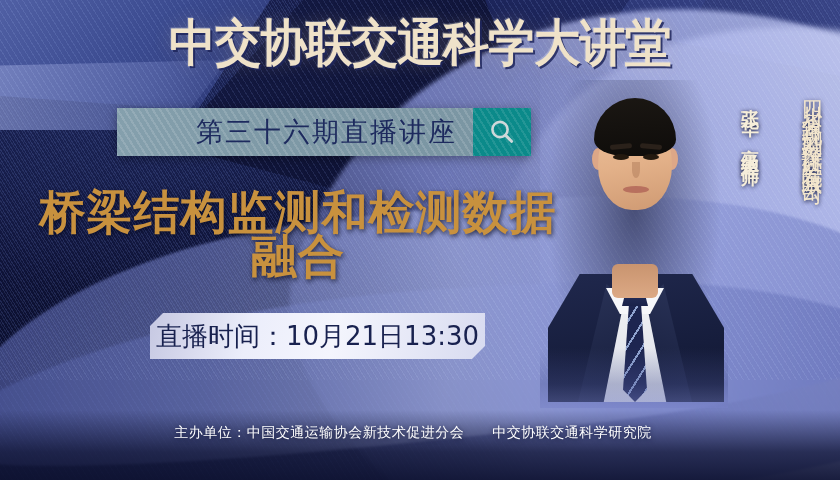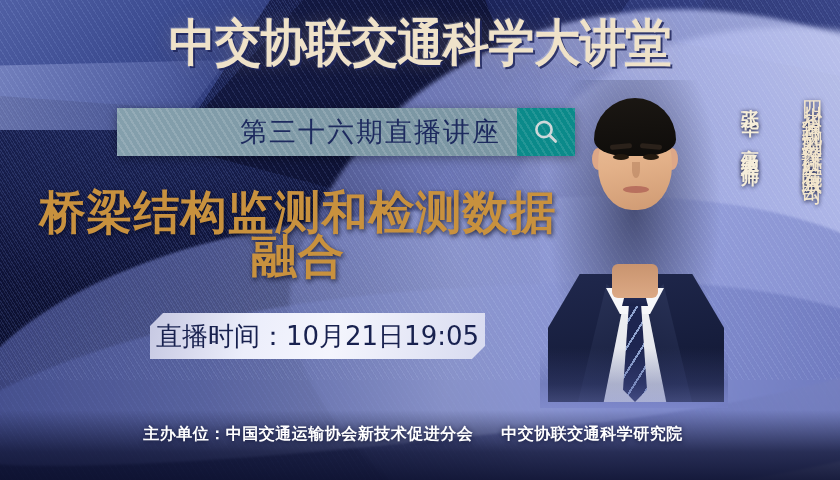--- a/index.html
+++ b/index.html
@@ -187,21 +187,21 @@
     text-shadow:
       2px 2px 0 rgba(30,38,92,.85),
       -1px -1px 0 rgba(255,255,255,.25),
       0 0 18px rgba(200,180,140,.25);
     transform:scaleX(.93);
     white-space:nowrap;
   }
 
   
   .searchbar{
-    position:absolute;left:117px;top:108px;width:458px;height:48px;
+    position:absolute;left:117px;top:108px;width:414px;height:48px;
     display:flex;align-items:stretch;
     box-shadow:0 2px 10px rgba(0,0,0,.35);
   }
   .searchbar-field{
     flex:1;position:relative;
     background:linear-gradient(100deg,#85a0ad 0%,#7e99a6 45%,#7b96a3 100%);
     display:flex;align-items:center;justify-content:flex-end;
     padding-right:16px;overflow:hidden;
   }
   .searchbar-field::after{
@@ -277,21 +277,21 @@
     font-size:18px;letter-spacing:5px;font-weight:600;
     color:#f6eeda;
     text-shadow:0 1px 4px rgba(10,14,44,.8);
   }
 
   
   .footer{
     position:absolute;left:0;right:14px;top:424px;
     text-align:center;
     font-family:"DejaVu Sans","Liberation Sans",sans-serif;
-    font-size:16px;font-weight:bold;color:#ffffff;
+    font-size:14px;font-weight:normal;color:#ffffff;
     letter-spacing:.5px;white-space:nowrap;
     text-shadow:0 1px 5px rgba(10,14,44,.8);
   }
   .footer .gap{display:inline-block;width:28px;}
 </style>
 </head>
 <body>
 
 <div id="poster">
 
@@ -345,21 +345,21 @@
         <line x1="18.6" y1="18.2" x2="24.5" y2="24.3" stroke="#cfd8da" stroke-width="3" stroke-linecap="round"></line>
       </svg>
     </div>
   </div>
 
   <div class="lecture-title">
     <span>桥梁结构监测和检测数据融合</span>
   </div>
 
   <div class="time-badge">
-    <span class="time-badge-text">直播时间：10月21日19:05</span>
+    <span class="time-badge-text">直播时间：10月21日13:30</span>
   </div>
 
   <div class="vtext vtext-org">四川省公路规划勘察设计研究院有限公司</div>
   <div class="vtext vtext-name">张二华 高级工程师</div>
 
   <div class="footer">
     <span>主办单位：中国交通运输协会新技术促进分会</span><span class="gap"></span><span>中交协联交通科学研究院</span>
   </div>
 
 </div>

